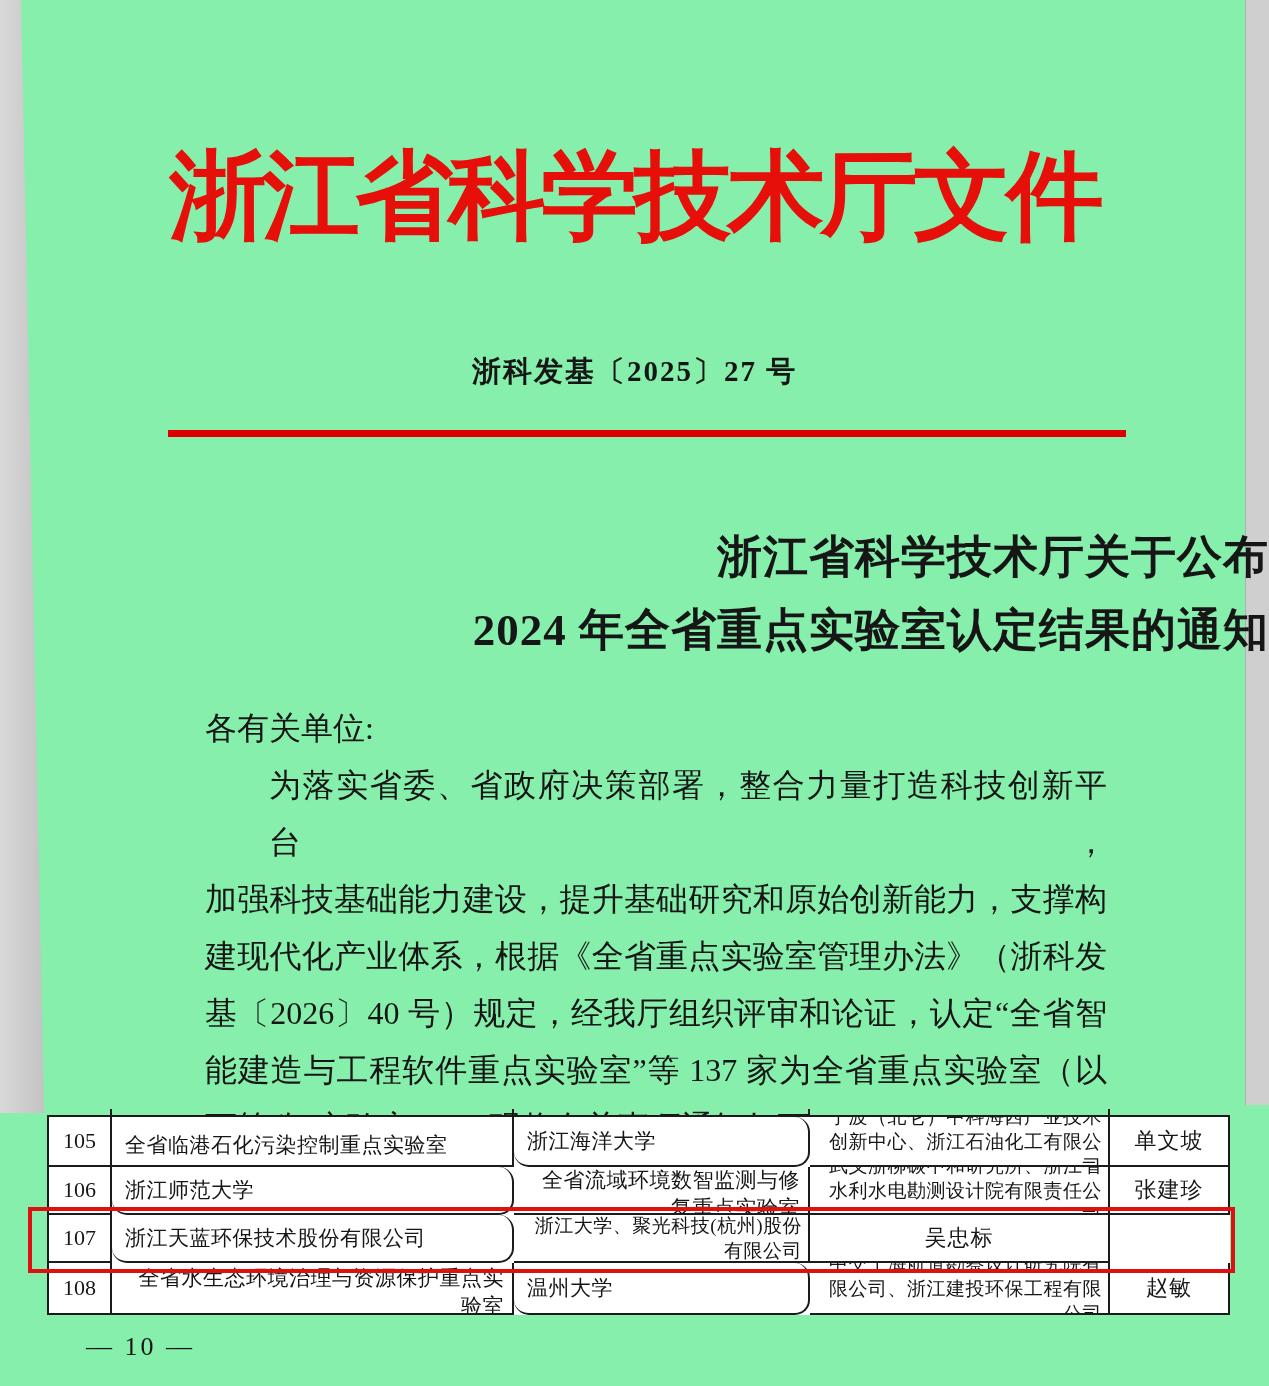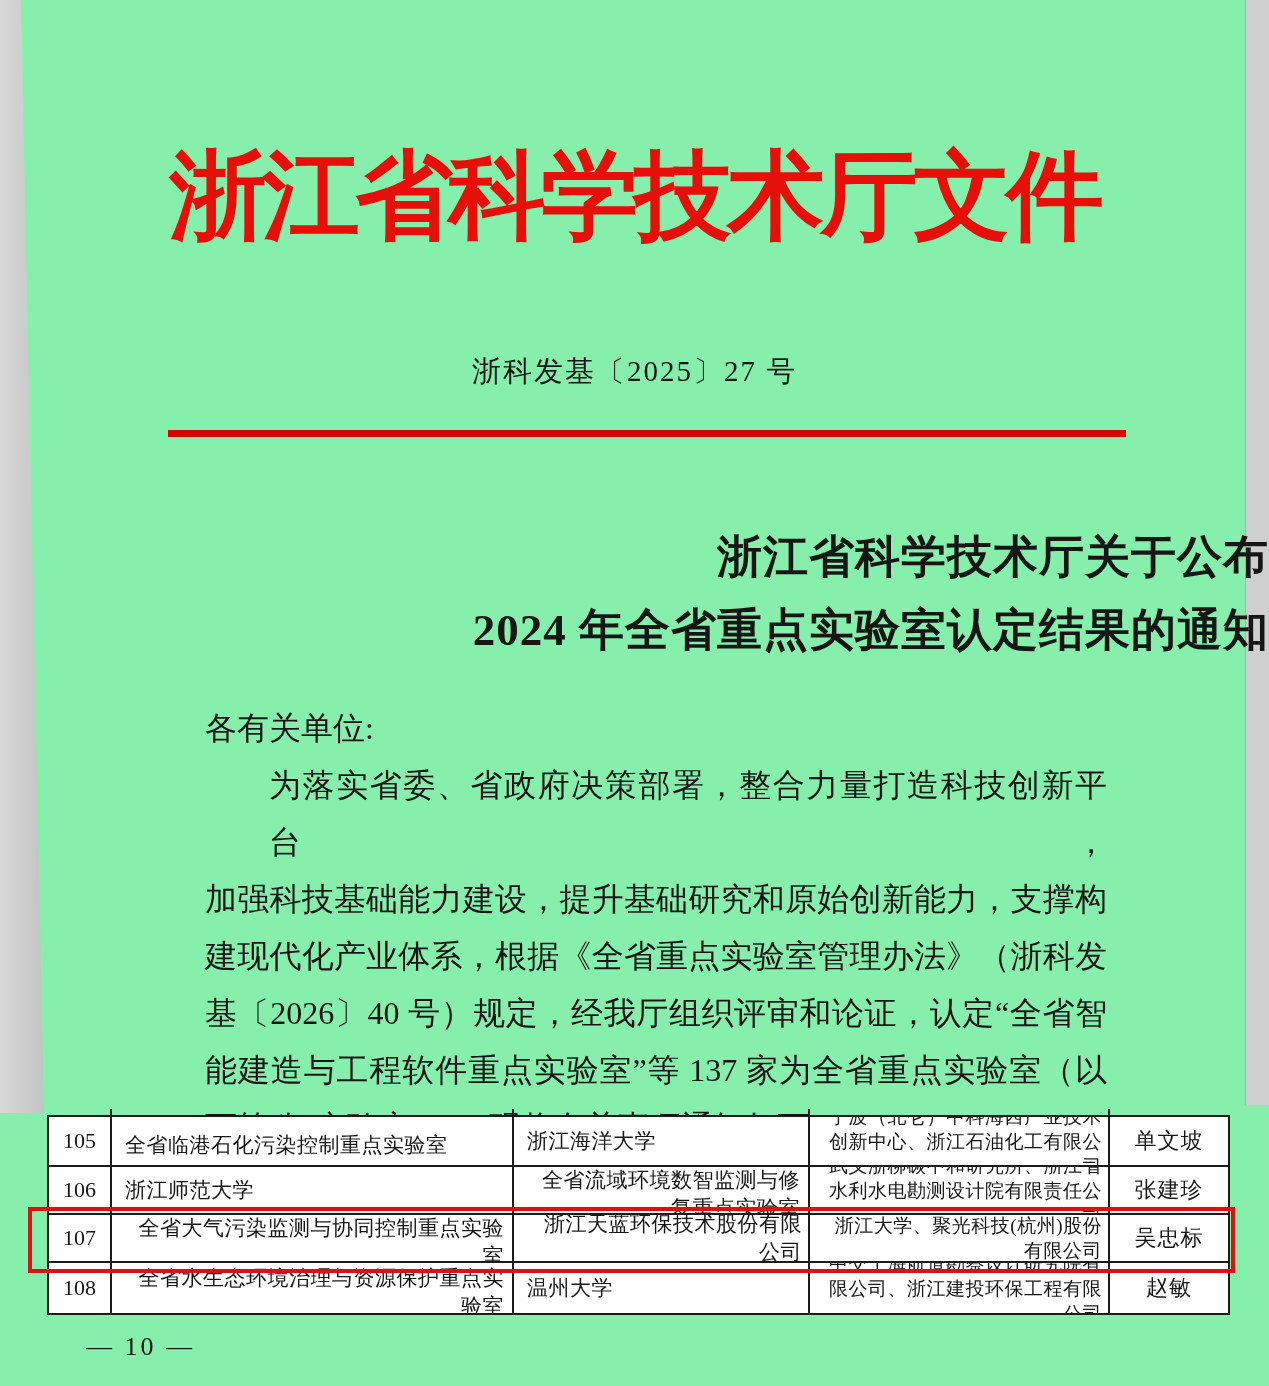--- a/index.html
+++ b/index.html
@@ -24,21 +24,21 @@
   .red-header{
     position:absolute;top:146px;left:0;width:100%;
     text-align:center;
     font-size:97px;font-weight:bold;line-height:1.05;
     letter-spacing:-4px;
     color:var(--header-red,#e60f0a);
     white-space:nowrap;
   }
   .doc-number{
     position:absolute;top:352px;left:0;width:100%;
-    text-align:center;font-size:29px;letter-spacing:2px;
+    text-align:center;font-size:29px;letter-spacing:2px;font-weight:bold;
   }
   .red-rule{
     position:absolute;top:430px;left:168px;width:958px;height:7px;
     background:var(--rule-red,#dd0000);
   }
   .notice-title{
     position:absolute;top:521px;left:0;width:100%;
     text-align:right;font-weight:bold;
     font-size:45px;line-height:73px;letter-spacing:1px;
   }
@@ -61,21 +61,21 @@
   }
   .trow{display:grid;grid-template-columns:63px 402px 296px 300px 120px;}
   .trow .cell{
     border-right:2px solid #1b1b1b;border-bottom:2px solid #1b1b1b;
     display:flex;align-items:center;box-sizing:border-box;
     overflow:hidden;
   }
   .r0{height:50px}.r1{height:48px}.r2{height:48px}.r3{height:52px}
   .c-no{justify-content:center;font-size:22px;}
   .c-lab{padding:7px 8px 0 13px;font-size:21px;letter-spacing:.5px;}
-  .c-inst{padding:0 6px 0 13px;font-size:21px;letter-spacing:.5px;}
+  .c-inst{padding:0 6px 0 13px;font-size:21px;letter-spacing:.5px;border-radius:15px;}
   .c-part{padding:2px 6px 2px 10px;font-size:19px;line-height:25px;letter-spacing:.5px;}
   .c-dir{justify-content:center;font-size:22px;letter-spacing:1px;}
   .stub{position:absolute;top:1109px;width:2px;height:6px;background:#1b1b1b;}
   .highlight-box{
     position:absolute;left:28px;top:1207px;width:1199px;height:58px;
     border:4px solid var(--highlight-red,#e01010);
     background:transparent;
   }
   .page-no{
     position:absolute;left:86px;top:1332px;
@@ -129,21 +129,20 @@
     <div class="trow">
       <div class="cell r1 c-no">106</div>
       <div class="cell r1 c-inst">浙江师范大学</div>
       <div class="cell r1 c-lab">全省流域环境数智监测与修复重点实验室</div>
       <div class="cell r1 c-part">武义浙柳碳中和研究所、浙江省水利水电勘测设计院有限责任公司</div>
       <div class="cell r1 c-dir">张建珍</div>
     </div>
 
     <div class="trow">
       <div class="cell r2 c-no">107</div>
-      <div class="cell r2 c-lab">全省大气污染监测与协同控制重点实验室</div>
       <div class="cell r2 c-inst">浙江天蓝环保技术股份有限公司</div>
       <div class="cell r2 c-part">浙江大学、聚光科技(杭州)股份有限公司</div>
       <div class="cell r2 c-dir">吴忠标</div>
     </div>
 
     <div class="trow">
       <div class="cell r3 c-no">108</div>
       <div class="cell r3 c-lab">全省水生态环境治理与资源保护重点实验室</div>
       <div class="cell r3 c-inst">温州大学</div>
       <div class="cell r3 c-part">中交上海航道勘察设计研究院有限公司、浙江建投环保工程有限公司</div>

